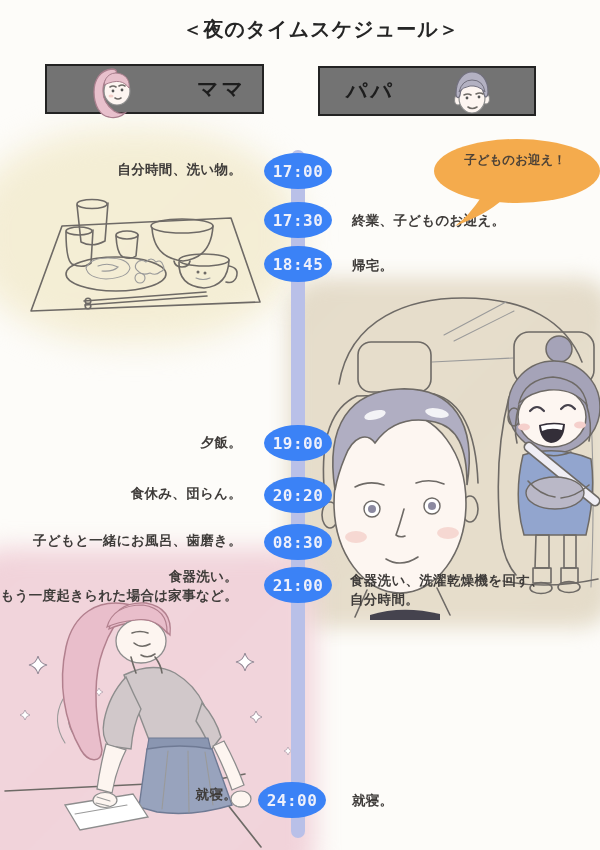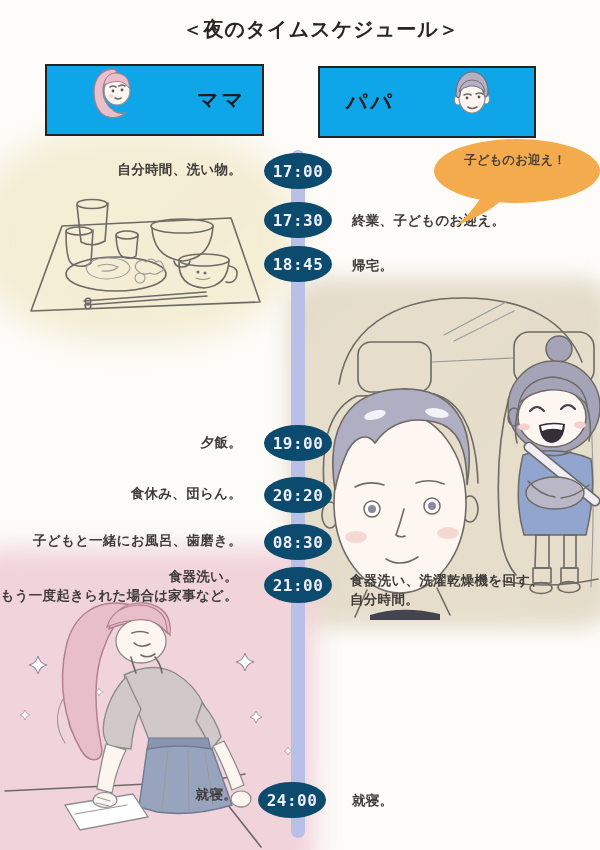--- a/index.html
+++ b/index.html
@@ -11,29 +11,29 @@
     filter:blur(16px);}
   .blob-beige{left:288px;top:278px;width:325px;height:350px;border-radius:10%;
     background:repeating-linear-gradient(135deg,rgba(193,181,155,.45) 0 1.5px,transparent 1.5px 6px),#eae2d1;
     filter:blur(10px);}
   .blob-pink{left:-30px;top:548px;width:345px;height:335px;border-radius:10%;
     background:repeating-linear-gradient(135deg,rgba(226,164,180,.40) 0 1.5px,transparent 1.5px 6px),#f3d9df;
     filter:blur(12px);}
   .illus{position:absolute;z-index:1;overflow:visible;}
   .band{position:absolute;z-index:2;left:291px;top:150px;width:14px;height:688px;
         background:#b9c0e8;border-radius:7px;}
-  .badge{position:absolute;z-index:3;width:68px;height:36px;border-radius:50%;background:#0c4a6e;
+  .badge{position:absolute;z-index:3;width:68px;height:36px;border-radius:50%;background:#3b82f6;
          display:flex;align-items:center;justify-content:center;color:#eef0fb;
          font-family:"DejaVu Sans Mono",monospace;font-size:16px;font-weight:bold;letter-spacing:.5px;}
   .note{position:absolute;z-index:3;font-size:13.5px;font-weight:600;letter-spacing:.3px;
         white-space:nowrap;line-height:19px;color:#3f3c3a;}
   .note.r{text-align:right;}
   .title{position:absolute;z-index:3;left:0;top:16px;width:100%;text-align:center;
          font-size:20px;font-weight:bold;letter-spacing:1px;color:#262626;padding-left:21px;}
-  .hbox{position:absolute;z-index:3;height:72px;background:#0ea5e9;border:2.5px solid #232323;box-sizing:border-box;}
+  .hbox{position:absolute;z-index:3;height:50px;background:#737373;border:2.5px solid #232323;box-sizing:border-box;}
   .hlabel{position:absolute;top:50%;transform:translateY(-50%);font-size:21px;font-weight:bold;letter-spacing:3px;color:#1d1d1d;}
   .face{position:absolute;overflow:visible;}
   .bubble-wrap{position:absolute;z-index:4;left:427px;top:136px;width:173px;height:100px;}
   .bubble-text{position:absolute;z-index:5;left:434px;top:152px;width:162px;text-align:center;
                font-size:12.5px;font-weight:bold;line-height:17.5px;color:#4e4337;}
   .ln{fill:none;stroke:#6e6a66;stroke-width:1.6;stroke-linecap:round;stroke-linejoin:round;}
   .ln-thin{fill:none;stroke:#9a9a9a;stroke-width:1.1;stroke-linecap:round;}
 </style>
 </head>
 <body>

